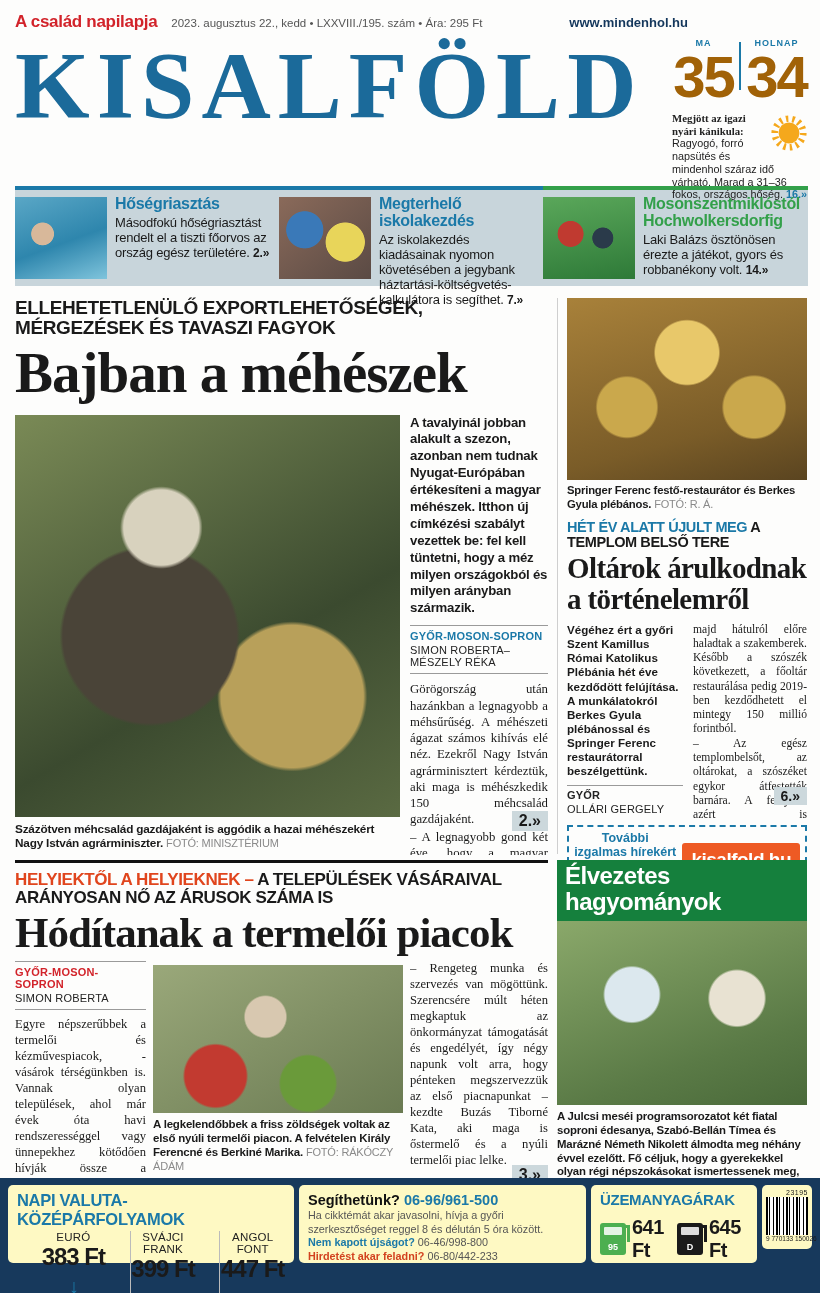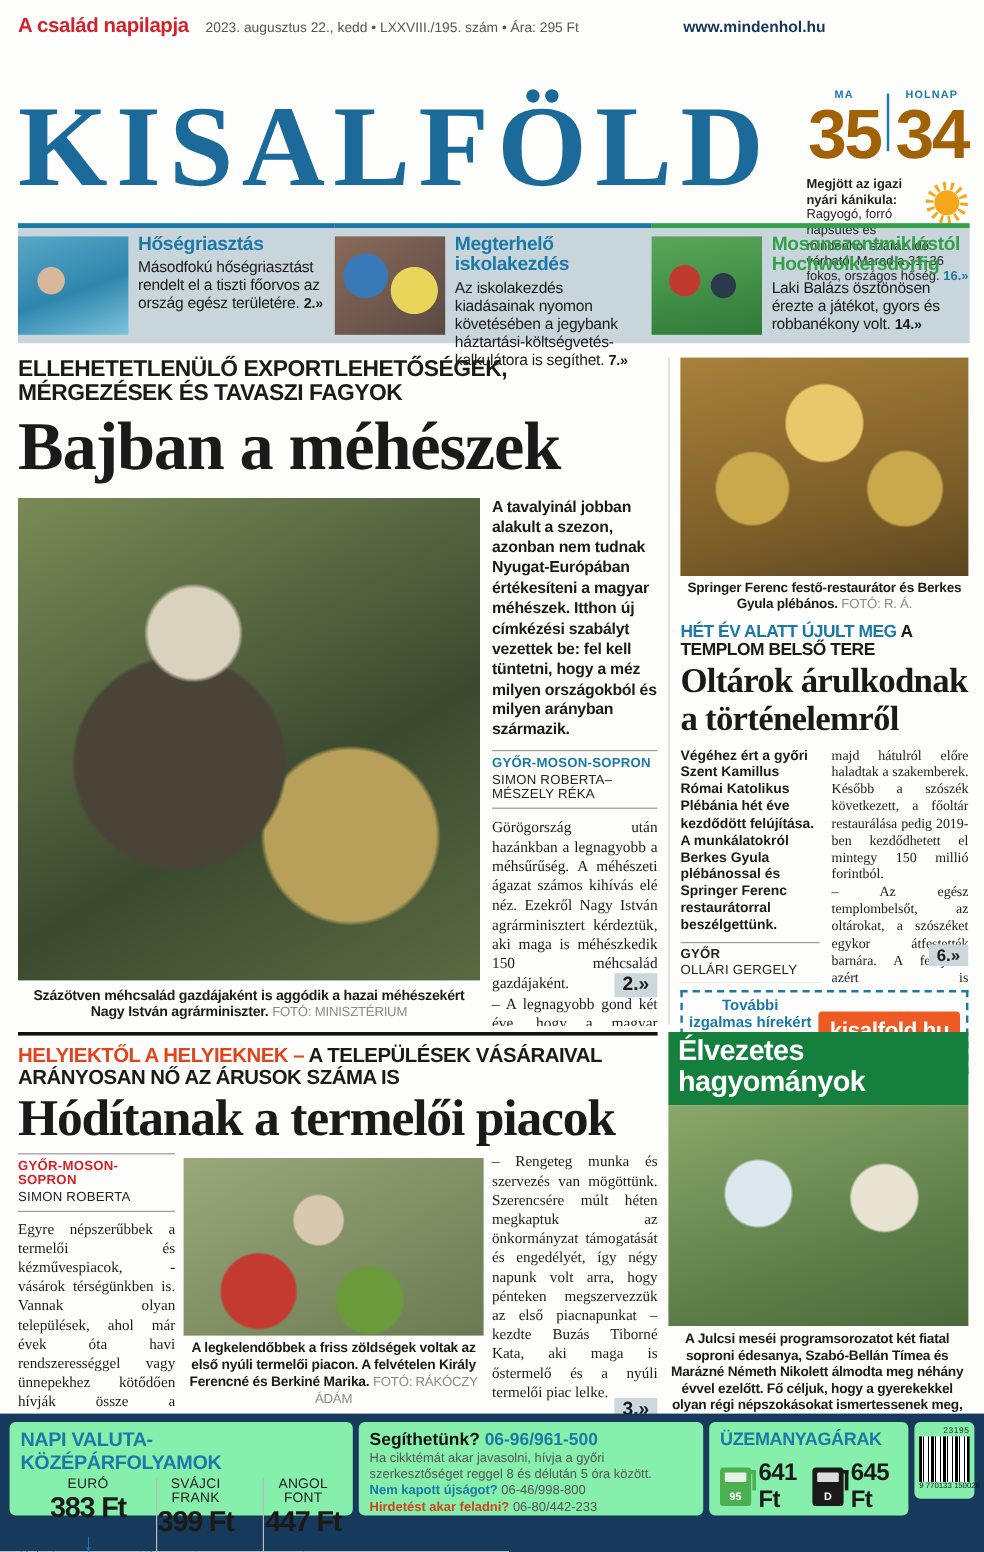--- a/index.html
+++ b/index.html
@@ -5,49 +5,49 @@
   * { margin:0; padding:0; box-sizing:border-box; }
   body { background:#e8e8e8; font-family:"Liberation Sans", sans-serif; }
   .page { width:820px; height:1293px; background:#fdfdfc; margin:0 auto; position:relative; overflow:hidden; color:#1a1a1a; }
 
   
   .header { padding:12px 12px 0 15px; height:186px; }
   .topline { display:flex; align-items:baseline; height:24px; }
   .tagline { color:#d2232a; font-weight:bold; font-size:17px; letter-spacing:-0.3px; }
   .dateline { color:#555; font-size:11.5px; margin-left:14px; flex:1; }
   .website { color:#14375c; font-weight:bold; font-size:13px; margin-right:120px; }
-  .mast-row { display:flex;margin-top:36px; }
+  .mast-row { display:flex; }
   .masthead { font-family:"Liberation Serif", serif; font-weight:bold; color:#1b6a9a; font-size:96px; line-height:1.05; letter-spacing:7px; flex:1; white-space:nowrap; }
   .weather { width:136px; padding-top:2px; }
   .temps { display:flex; align-items:flex-start; }
   .temp-col { flex:1; text-align:center; }
   .temp-label { font-size:9px; font-weight:bold; color:#1b79a8; letter-spacing:1px; display:block; }
   .temp-val { font-size:58px; font-weight:800; color:#a16207; line-height:1; letter-spacing:-2px; }
   .temp-div { width:2px; background:#1b79a8; height:48px; margin:4px 4px 0; }
   .forecast { font-size:10.8px; line-height:1.18; margin-top:6px; color:#222; }
-  .forecast b { display:inline; }
+  .forecast b { display:inline;font-family:Liberation Serif, serif; }
   .sun { float:right; margin:2px 0 2px 4px; }
   .pref { color:#1b79a8; font-weight:bold; }
 
   
   .teasers { display:flex; background:#c8d5db; margin:0 12px 0 15px; height:100px; }
   .teaser { display:flex; border-top:4px solid #1b79a8; padding:6px 8px 6px 0; flex:1; }
   .teaser.green { border-top-color:#33a04a; }
   .tphoto { width:92px; height:82px; margin:1px 8px 0 0; flex:none; }
   .teaser .ttl { color:#1b79a8; font-weight:bold; font-size:16px; line-height:1.05; letter-spacing:-0.3px; }
   .teaser.green .ttl { color:#33a04a; }
   .teaser p { font-size:13px; line-height:1.16; letter-spacing:-0.2px; margin-top:2px; }
   .inref { font-weight:800; font-size:12px; }
 
   
   .kicker { font-weight:bold; font-size:19px; letter-spacing:-0.4px; line-height:1.05; }
   .kicker .hl-blue { color:#1b79a8; }
   .kicker .hl-red { color:#e0451d; }
   .serif-head { font-family:"Liberation Serif", serif; font-weight:bold; letter-spacing:-1px; }
-  .caption { font-size:11.8px; font-weight:bold; line-height:1.22; letter-spacing:-0.2px;text-align:center; }
+  .caption { font-size:11.8px; font-weight:bold; line-height:1.22; letter-spacing:-0.2px; }
   .credit { color:#8a8a8a; font-weight:normal; font-size:11px; }
   .byline { border-top:1px solid #9a9a9a; border-bottom:1px solid #9a9a9a; padding:4px 0 5px; margin:8px 0 7px; }
   .byline .region { font-size:11px; font-weight:bold; letter-spacing:0.2px; display:block; }
   .byline .region.blue { color:#1b79a8; } .byline .region.red { color:#d2232a; } .byline .region.dark { color:#222; }
   .byline .authors { font-size:11px; color:#222; letter-spacing:0.2px; display:block; margin-top:2px; }
   .bodytext { font-family:"Liberation Serif", serif; font-size:12.8px; line-height:1.27; text-align:justify; }
   .bodytext p + p { margin-top:1px; }
   .badge { background:#ccd8dc; font-weight:800; font-size:16px; padding:2px 7px; line-height:1; display:inline-block; }
 
   
@@ -92,21 +92,21 @@
   .mcol3 .badge { position:absolute; right:0; bottom:8px; }
 
   .julcsi { width:250px; flex:none; margin-left:9px; }
   .julcsi-banner { background:#15803d; color:#fff; font-weight:800; font-size:24px; letter-spacing:-0.5px; padding:3px 8px 5px; line-height:1.1; }
   .julcsi-photo { width:100%; height:184px; }
   .julcsi-cap { margin-top:5px; font-size:11.4px; position:relative; padding-right:2px; }
   .julcsi-cap .badge { position:absolute; right:0; bottom:0; font-size:15px; }
 
   
   .footer { position:absolute; left:0; right:0; bottom:0; height:115px; background:#17395c; padding:7px 8px; display:flex; gap:5px; align-items:flex-start; }
-  .panel { background:#86efac; border-radius:5px; padding:6px 9px; height:78px; }
+  .panel { background:#fef9c3; border-radius:5px; padding:6px 9px; height:78px; }
   .p-currency { width:286px; }
   .p-title { color:#1b79a8; font-weight:800; font-size:16.5px; letter-spacing:-0.3px; }
   .cur-row { display:flex; margin-top:2px; }
   .cur { flex:1; text-align:center; border-left:1px solid #bbb;margin-left:24px; }
   .cur:first-child { border-left:none; }
   .cur-label { font-size:11.5px; color:#222; letter-spacing:0.2px; }
   .cur-val { font-size:24px; font-weight:800; letter-spacing:-1px; line-height:1.15; }
   .arrow-down { color:#1b79a8; font-weight:800; font-size:20px; }
   .p-help { width:287px; font-size:10.8px; color:#555; line-height:1.25; }
   .help-line1 { font-size:14.5px; color:#111; font-weight:800; }

